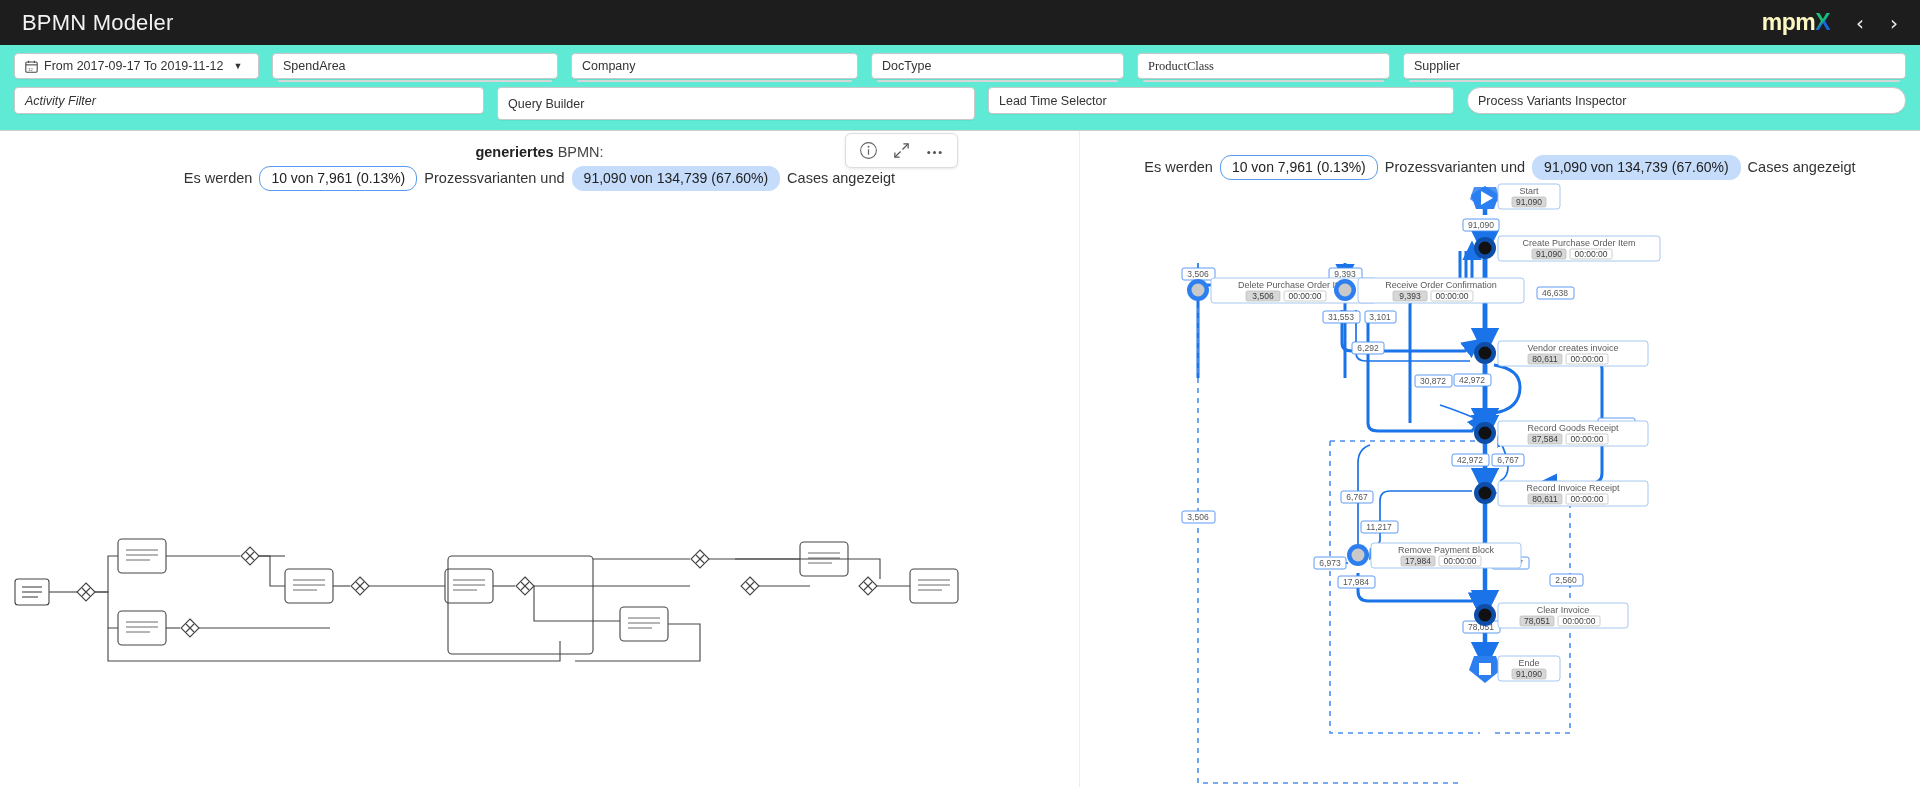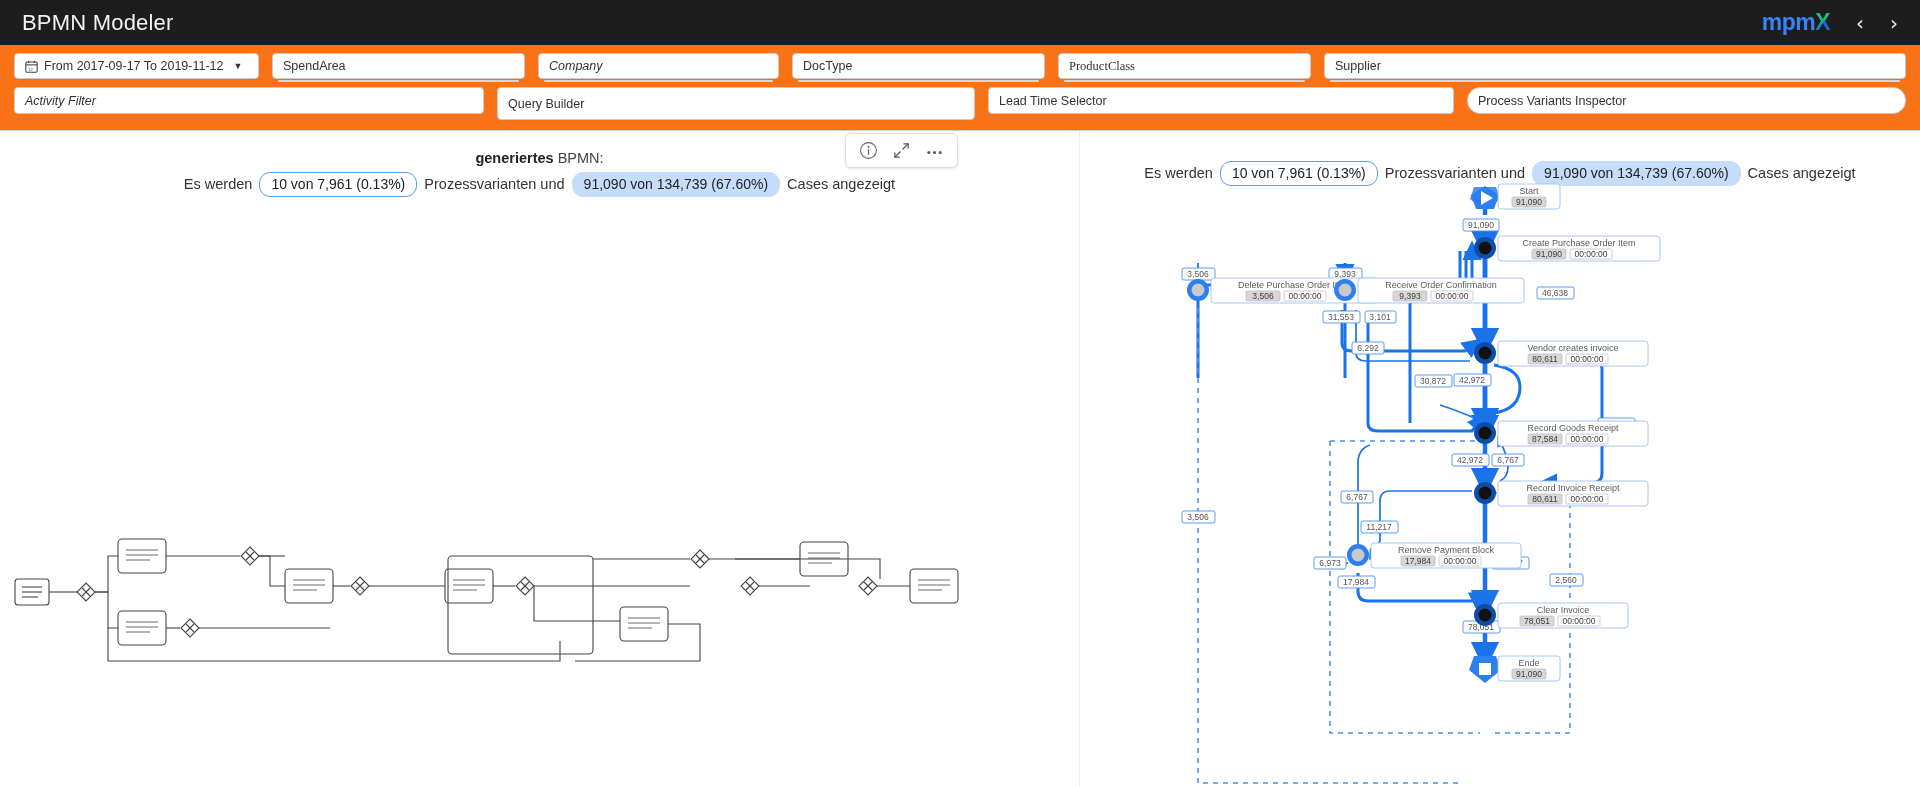--- a/index.html
+++ b/index.html
@@ -12,59 +12,59 @@
   }
   
   .topbar {
     height:45px; background:#1d1d1d; color:#fff;
     display:flex; align-items:center; justify-content:space-between;
     padding:0 22px;
   }
   .app-title { font-size:22px; font-weight:400; letter-spacing:.2px; color:#f2f2f2; }
   .topright { display:flex; align-items:center; gap:26px; }
   .logo { font-size:23px; font-weight:700; letter-spacing:-.5px; display:flex; align-items:baseline;}
-  .logo .mpm { color:#3b82f6; }
+  .logo .mpm { color:#fef9c3; }
   .logo .xg {
     background:linear-gradient(135deg,#18c07a 0%,#18c07a 45%,#1766e0 55%,#1766e0 100%);
     -webkit-background-clip:text; background-clip:text; color:transparent;
     font-weight:700;
   }
   .navarrow { color:#e8e8e8; font-size:20px; line-height:1; cursor:pointer; font-family:"DejaVu Sans",sans-serif;}
   
-  .filterbar { background:#f97316; padding:8px 14px 10px 14px; border-bottom:1px solid #cfcfcf;}
+  .filterbar { background:#5eead4; padding:8px 14px 10px 14px; border-bottom:1px solid #cfcfcf;}
   .frow { display:flex; gap:13px; margin-bottom:8px; }
   .frow:last-child { margin-bottom:0; }
   .chip {
     background:#fff; border:1px solid #c9c9c9; border-radius:4px;
     height:26px; display:flex; align-items:center; padding:0 10px;
     font-size:12.5px; color:#333; position:relative; cursor:pointer;
     box-shadow:0 1px 0 rgba(0,0,0,.03);
   }
   .chip.underline:after{
     content:""; position:absolute; left:5px; right:5px; bottom:-4px; height:2px;
     background:#d6d6d6; border-radius:2px;
   }
   .chip .cal { margin-right:6px; font-size:12px; }
   .chip .caret { margin-left:10px; font-size:9px; color:#333;}
   .c-date   { width:245px; }
-  .c-spend  { width:253px; }
-  .c-company{ width:241px;font-style:italic; }
+  .c-spend  { width:286px; }
+  .c-company{ width:287px; }
   .c-doctype{ width:253px;text-align:center; }
   .c-product{ width:253px;font-family:Liberation Serif, serif; }
   .c-supplier{ flex:1; }
   .c-activity { width:470px; height:27px;font-style:italic;}
   .c-query { width:478px; height:33px;}
   .c-lead { width:466px; height:27px;}
   .c-variants { flex:1; height:27px;border-radius:13px;}
   
   .content { display:flex; height:calc(787px - 45px - 78px); position:relative;}
   .panel { position:relative; background:#fff; }
   .panel-left  { width:1080px; border-right:1px solid #eee;}
   .panel-right { flex:1; }
-  .panel-head { text-align:center; padding-top:17px; line-height:1.5; }
+  .panel-head { text-align:center; padding-top:11px; line-height:1.5; }
   .gen-title { font-size:14.5px; color:#444; }
   .gen-title b { font-weight:700; color:#222; }
   .counts { font-size:14.5px; color:#333; margin-top:2px; white-space:nowrap;}
   .pill {
     display:inline-block; border:1px solid #5b9bf0; border-radius:11px;
     padding:1px 11px; margin:0 3px; font-size:14px; color:#222;
   }
   .pill.filled { background:#c5dcfb; border-color:#c5dcfb; }
   
   .tool-float {

